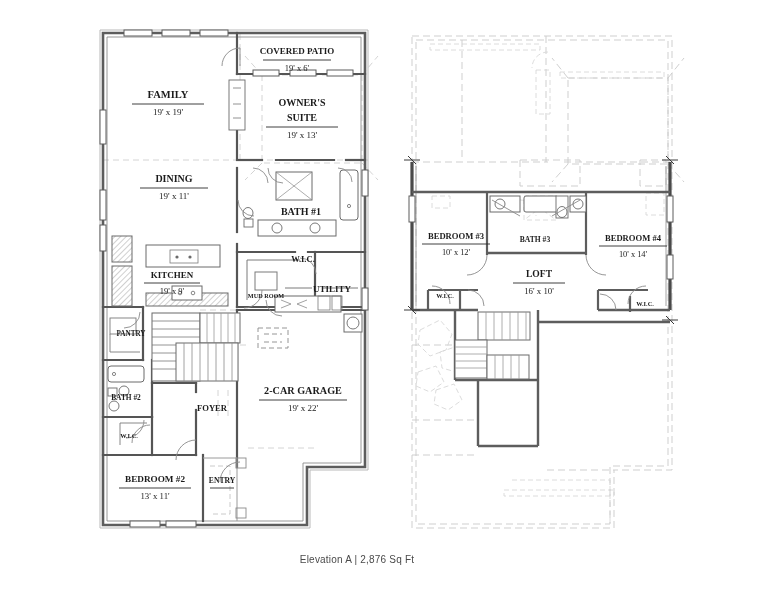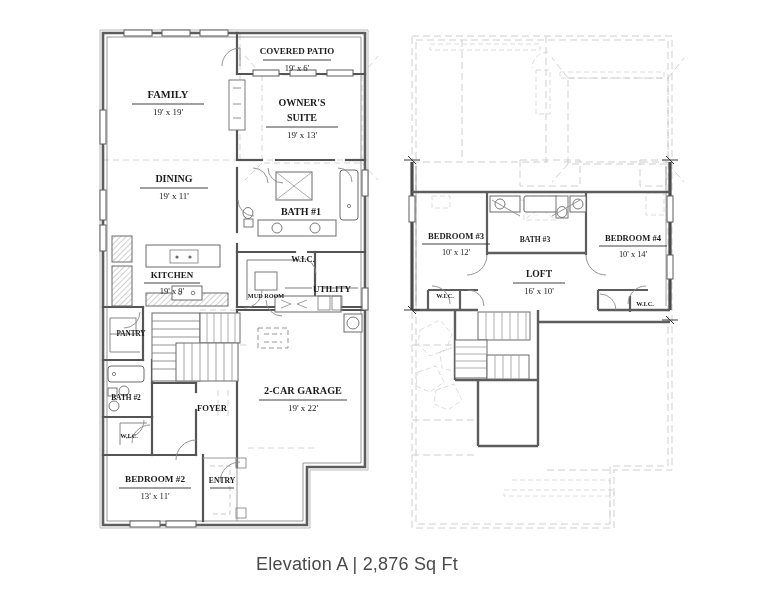--- a/index.html
+++ b/index.html
@@ -22,21 +22,21 @@
     left: 0; top: 0;
     width: 777px; height: 600px;
   }
   .caption {
     position: absolute;
     left: 0;
     top: 554px;
     width: 714px;
     text-align: center;
     font-family: "Liberation Sans", sans-serif;
-    font-size: 18px;
+    font-size: 10px;
     color: #4a4a4a;
     letter-spacing: 0.2px;
   }
   
   .rlabel {
     font-family: "Liberation Serif", serif;
     font-weight: bold;
     fill: #1b1b1b;
     text-anchor: middle;
     dominant-baseline: middle;

